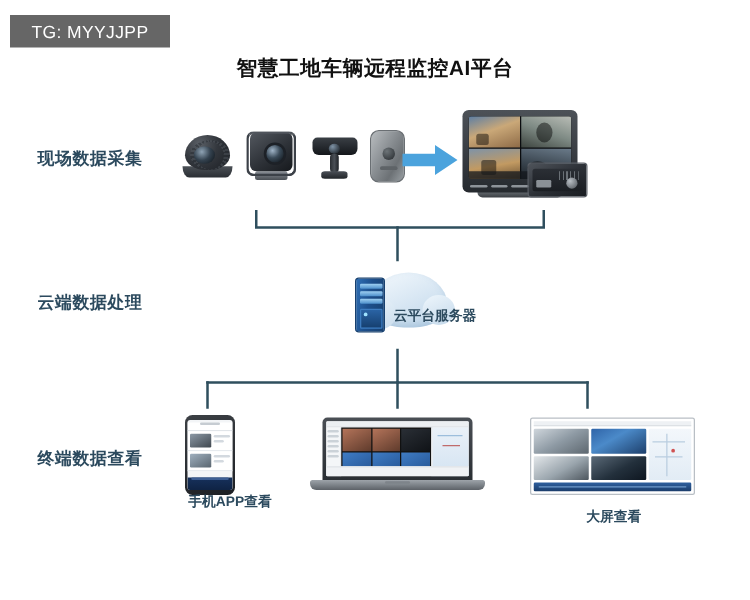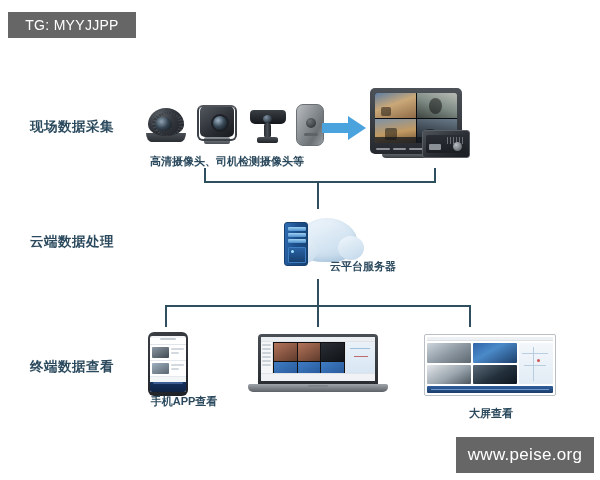--- a/index.html
+++ b/index.html
@@ -43,21 +43,21 @@
   #lbl-2 { left: 30px; top: 233px; }
   #lbl-3 { left: 30px; top: 358px; }
 
   
   .caption {
     position: absolute;
     font-size: 11px; font-weight: bold; color: #2c4a5e;
     text-align: center; white-space: nowrap;
   }
   #cap-cams  { left: 142px; top: 154px; width: 170px; }
-  #cap-cloud { left: 300px; top: 259px; width: 96px; text-align: right; }
+  #cap-cloud { left: 300px; top: 245px; width: 96px; text-align: center; }
   #cap-app   { left: 120px; top: 394px; width: 128px; }
   #cap-pc    { left: 272px; top: 406px; width: 128px; }
   #cap-big   { left: 432px; top: 406px; width: 118px; }
 
   
   .ln { position: absolute; background: #2f4f5e; }
   .lnh { height: 2px; }
   .lnv { width: 2px; }
 
   
@@ -336,22 +336,22 @@
   .bg-bar { height: 7px; margin-top:2px; background: linear-gradient(#2e5f9e,#1b3d6b); border-radius:1px; }
   .bg-bar:after{content:"";display:block;margin:3px 4px 0;height:1px;background:#6d98c9;}
   .bg-toolbar { height:4px; background:#eef1f4; border-bottom:1px solid #dde1e5; margin-bottom:2px;}
 </style>
 </head>
 <body>
 
 <div id="stage">
 
   <div class="wm" id="wm-tg">TG: MYYJJPP</div>
-  <div class="wm" id="wm-site">www.peise.org</div>
-
+
+  <div id="title">智慧工地车辆远程监控AI平台</div>
 
   <div class="rowlabel" id="lbl-2">云端数据处理</div>
   <div class="rowlabel" id="lbl-1">现场数据采集</div>
   <div class="rowlabel" id="lbl-3">终端数据查看</div>
 
   <div class="ln lnv" id="ln-cam-stub"></div>
   <div class="ln lnv" id="ln-mon-stub"></div>
   <div class="ln lnh" id="ln-bus-top"></div>
   <div class="ln lnv" id="ln-to-cloud"></div>
   <div class="ln lnv" id="ln-cloud-down"></div>
@@ -424,21 +424,20 @@
       </div>
     </div>
     <div class="dvr">
       <div class="dvr-face"></div>
       <div class="dvr-vents"></div>
       <div class="dvr-port"></div>
       <div class="dvr-knob"></div>
     </div>
   </div>
 
-  <div class="caption" id="cap-cams">高清摄像头、司机检测摄像头等</div>
 
   <div id="dev-cloud">
     <div class="cloud-shape"></div>
     <div class="server">
       <span class="bay b1"></span>
       <span class="bay b2"></span>
       <span class="bay b3"></span>
       <span class="panel"></span>
       <span class="led"></span>
     </div>

